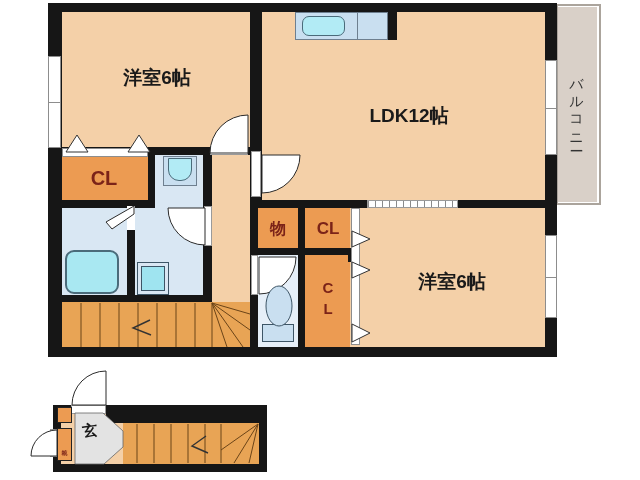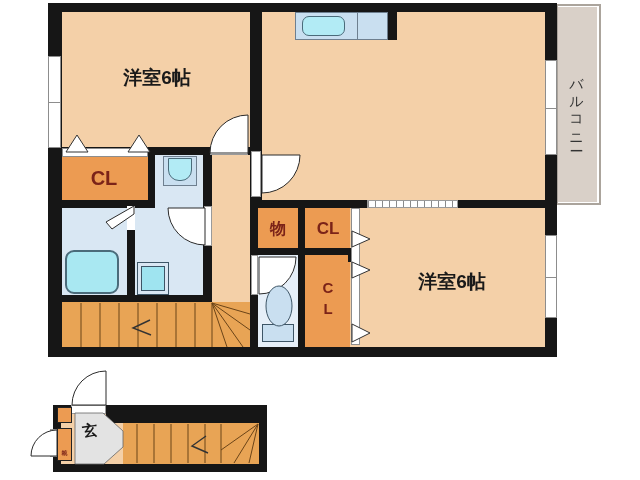--- a/index.html
+++ b/index.html
@@ -147,20 +147,21 @@
       <line x1="258" y1="424" x2="221" y2="450"></line>
         <line x1="258" y1="424" x2="234" y2="463"></line>
       <line x1="258" y1="424" x2="249" y2="463"></line>
     </g>
     <polyline points="206,436 192,446 208,453" fill="none" stroke="#333" stroke-width="1.4"></polyline>
 
     <ellipse cx="279" cy="306" rx="13" ry="20" fill="#C9DFF0" stroke="#3d5566" stroke-width="1"></ellipse>
   </svg>
 
   <div class="label" style="left:157px;top:78px;font-size:19px;">洋室6帖</div>
+  <div class="label" style="left:409px;top:116px;font-size:19px;">LDK12帖</div>
   <div class="label" style="left:452px;top:282px;font-size:19px;">洋室6帖</div>
   <div class="label vtext" style="left:577px;top:107px;font-size:14px;font-weight:normal;color:#333;letter-spacing:3px;">バルコニー</div>
   <div class="label" style="left:104px;top:178px;font-size:20px;color:#7B2318;">CL</div>
   <div class="label" style="left:278px;top:229px;font-size:16px;color:#7B2318;">物</div>
   <div class="label" style="left:328px;top:229px;font-size:17px;color:#7B2318;">CL</div>
   <div class="label vtext" style="left:328px;top:300px;font-size:15px;color:#7B2318;letter-spacing:4px;">CL</div>
   <div class="label" style="left:90px;top:431px;font-size:15px;transform:translate(-50%,-50%) rotate(-8deg);">玄</div>
   <div class="label vtext" style="left:64px;top:445px;font-size:6px;color:#7B2318;font-weight:normal;">靴箱</div>
 
 </div>

